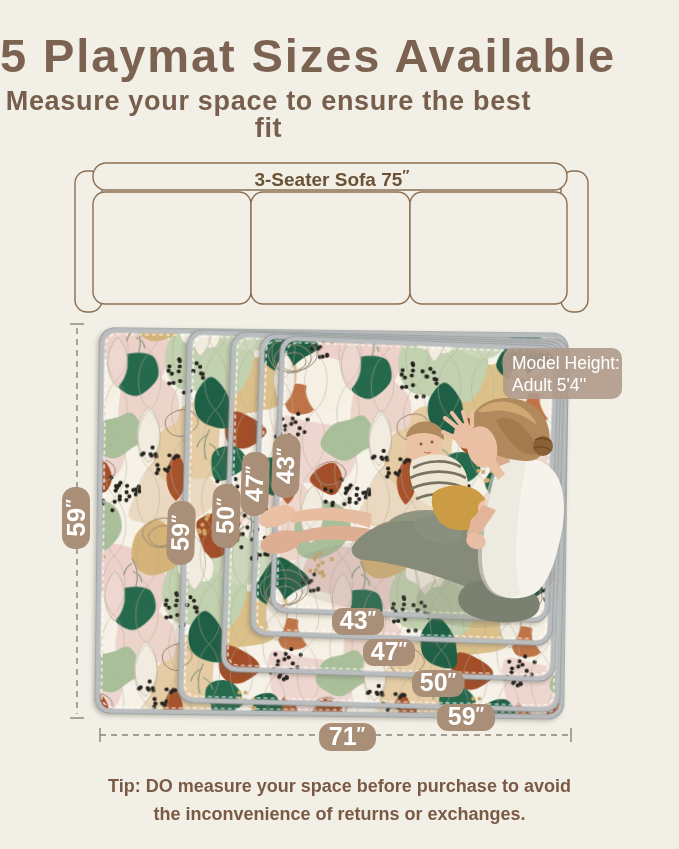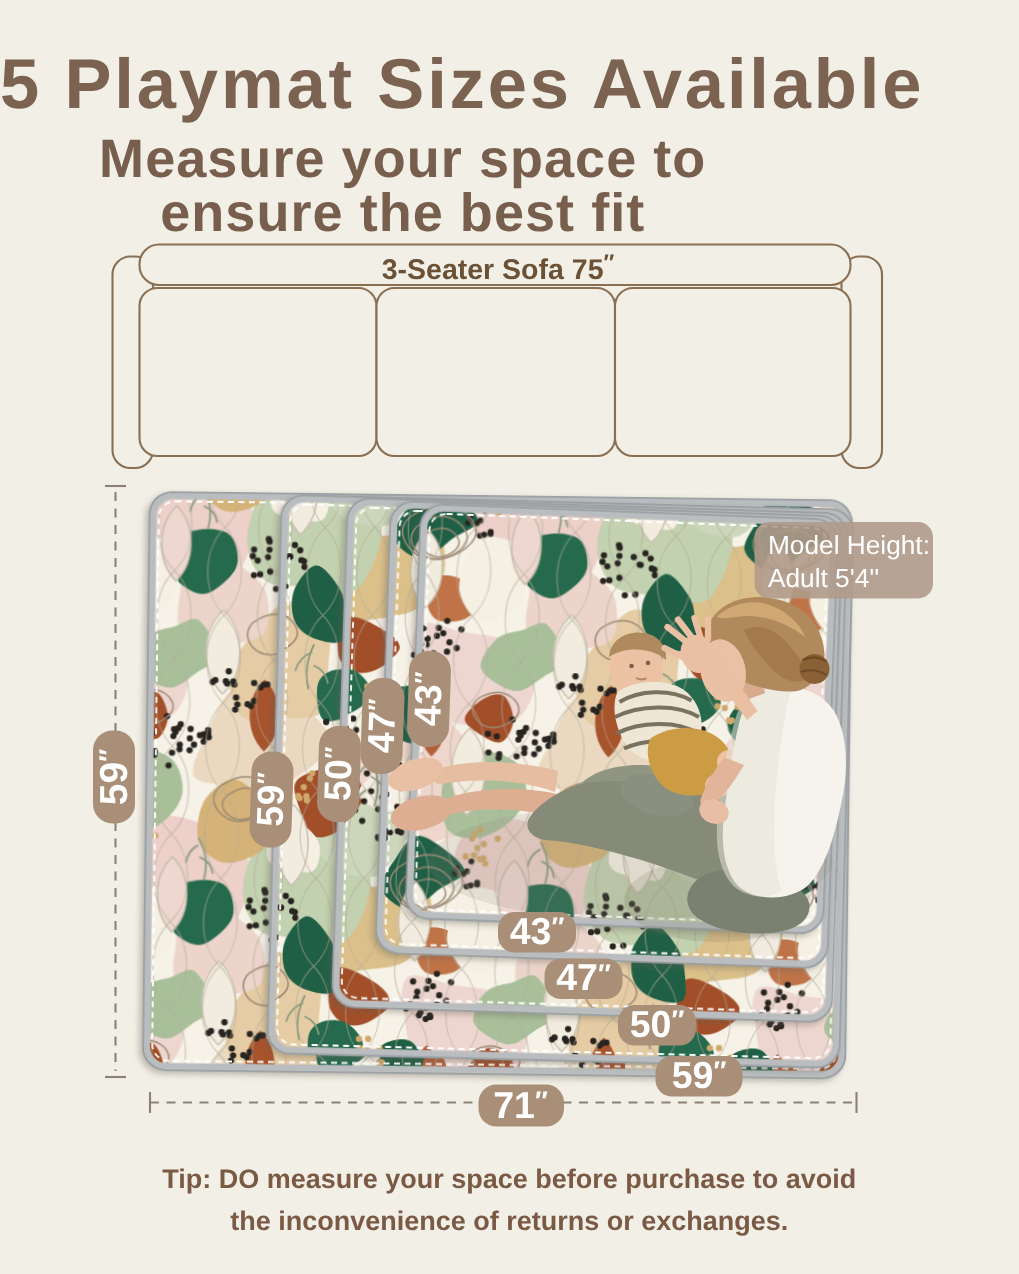--- a/index.html
+++ b/index.html
@@ -1,18 +1,18 @@
 <!DOCTYPE html>
 <html><head>
 <meta charset="utf-8">
 <style>
 html,body{margin:0;padding:0}
 body{width:679px;height:849px;background:#f2efe6;font-family:"Liberation Sans",sans-serif;position:relative;overflow:hidden}
 .title{position:absolute;left:0;top:32px;width:679px;font-size:47px;font-weight:bold;color:#7c6250;letter-spacing:1.9px;line-height:1}
-.subtitle{position:absolute;left:0;top:88px;width:537px;text-align:center;font-size:36px;font-weight:bold;color:#775e4d;letter-spacing:0.7px;line-height:1}
+.subtitle{position:absolute;left:0;top:88px;width:537px;text-align:center;font-size:27px;font-weight:bold;color:#775e4d;letter-spacing:0.7px;line-height:1}
 .tip{position:absolute;left:0;top:772px;width:679px;text-align:center;font-size:18px;font-weight:bold;color:#7b5a45;line-height:28px}
 svg.main{position:absolute;left:0;top:0}
 </style>
 </head>
 <body>
 
 <div class="title">5 Playmat Sizes Available</div>
 
 <div class="subtitle">Measure your space to ensure the best fit</div>
 <svg class="main" width="679" height="849" viewBox="0 0 679 849">

